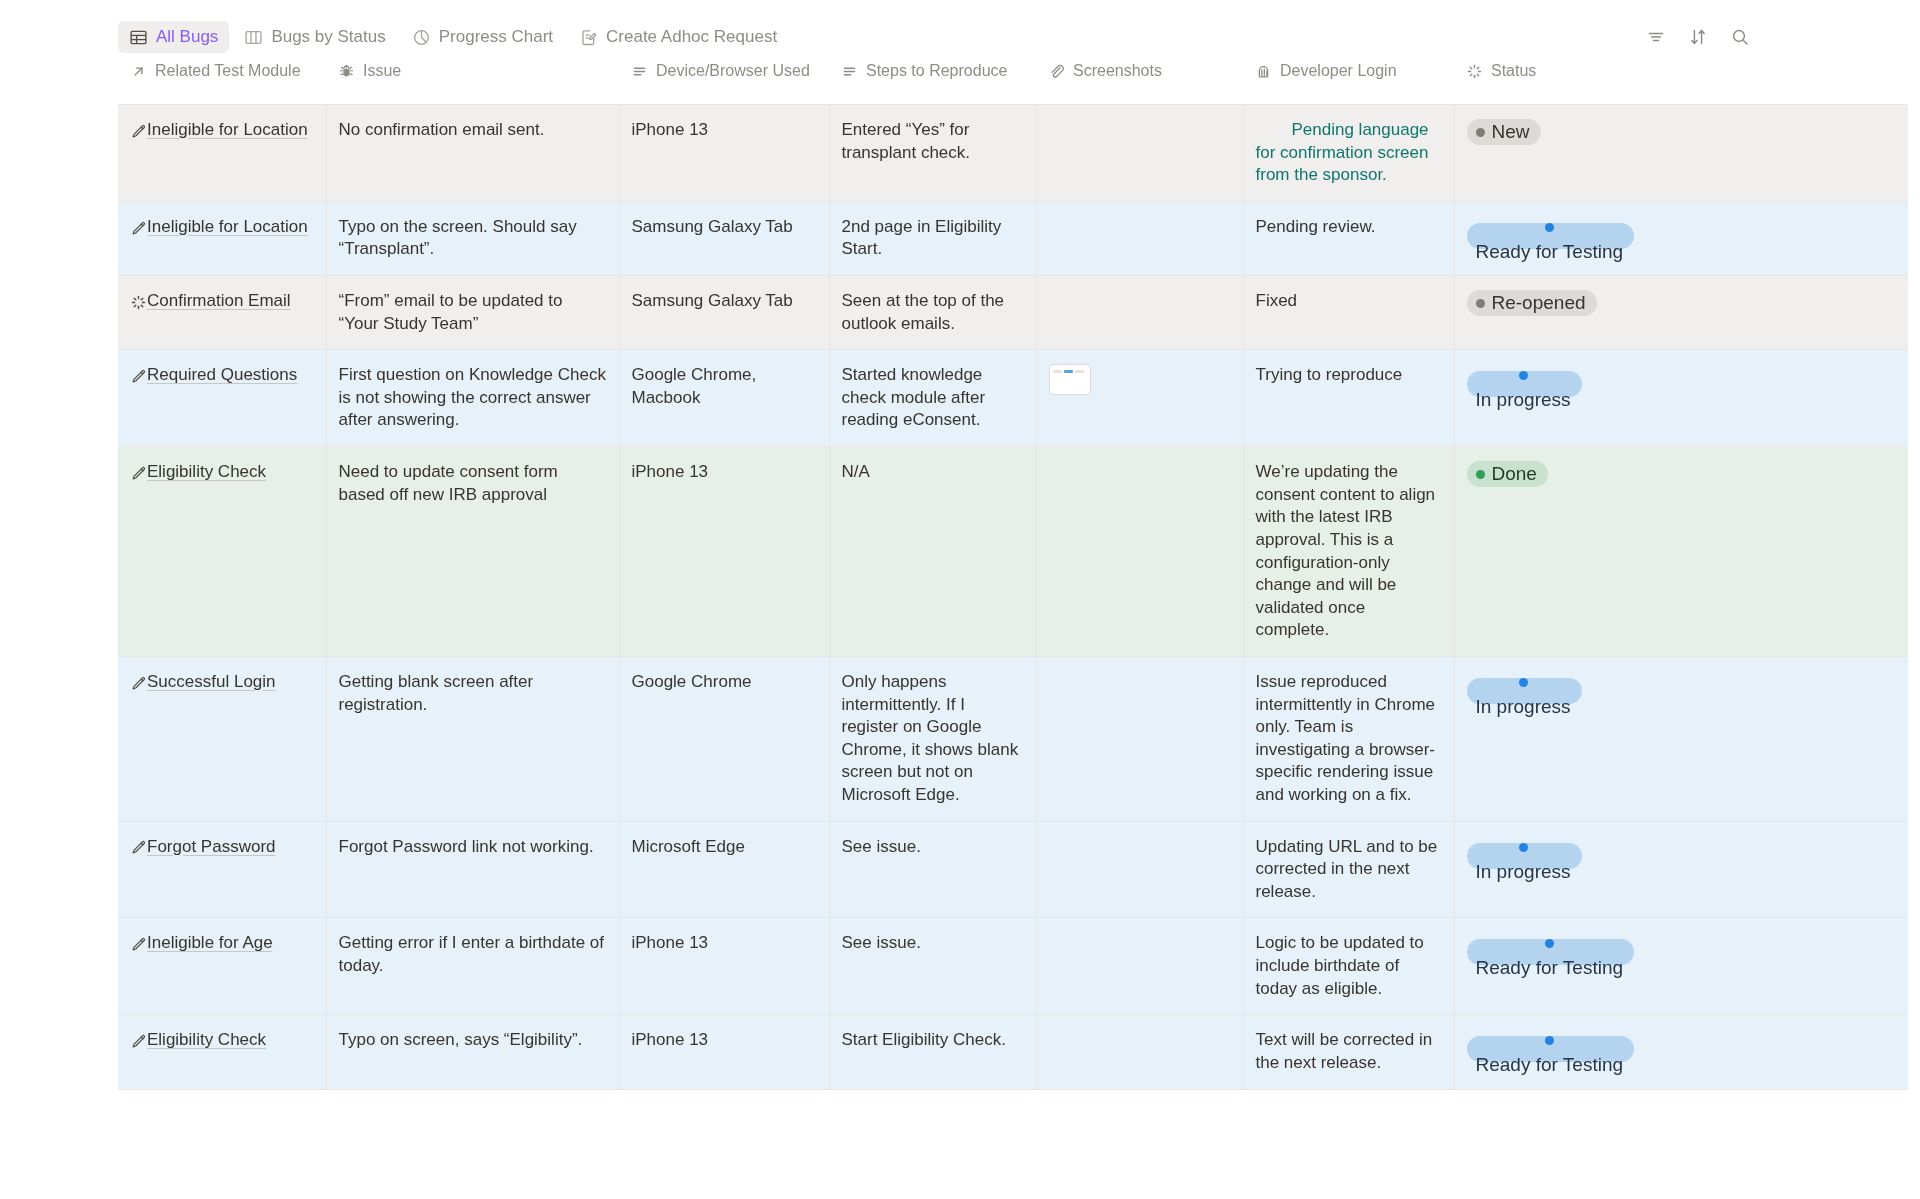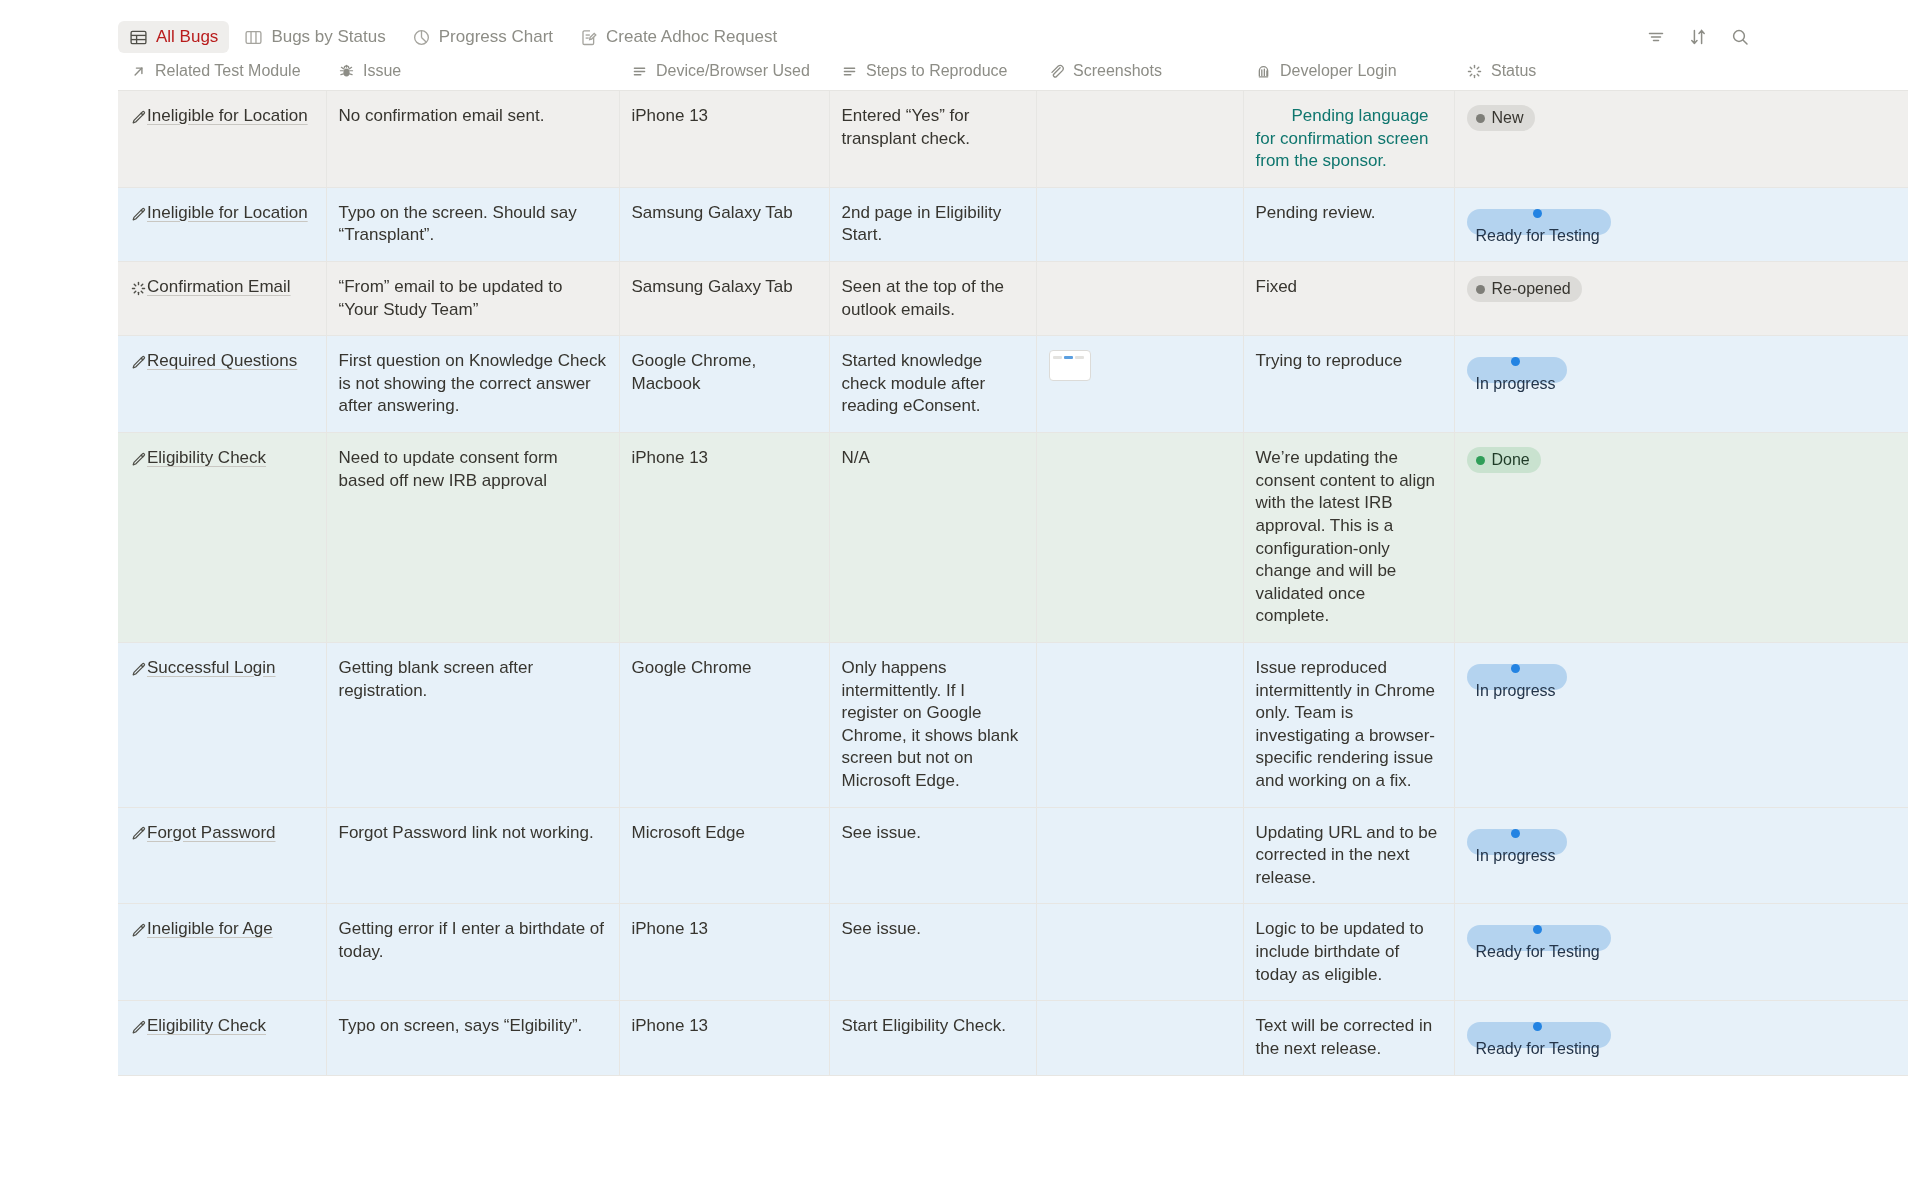--- a/index.html
+++ b/index.html
@@ -33,21 +33,21 @@
   .tab {
     display: flex; align-items: center; gap: 8px;
     height: 32px;
     padding: 0 11px;
     border-radius: 6px;
     font-size: 17px;
     color: #8d8d86;
     cursor: pointer;
     white-space: nowrap;
   }
-  .tab.active { background: #efeeec; color: #b91c1c; }
+  .tab.active { background: #efeeec; color: #8b5cf6; }
   .tab .tico { width: 19px; height: 19px; display: block; flex: none; }
   .tab .tico svg { display: block; width: 19px; height: 19px; }
 
   .toolbar-right {
     margin-left: auto;
     display: flex; align-items: center; gap: 22px;
     padding-right: 130px;
   }
   .tb-ico { width: 20px; height: 20px; cursor: pointer; }
   .tb-ico svg { display: block; width: 20px; height: 20px; }
@@ -58,21 +58,21 @@
     width: 1802px;
     overflow: hidden;
   }
   table { border-collapse: collapse; table-layout: fixed; width: 1790px; }
 
   thead th {
     text-align: left;
     font-weight: normal;
     font-size: 16px;
     color: #8d8d86;
-    padding: 6px 12px 10px 12px;
+    padding: 6px 12px 24px 12px;
     vertical-align: bottom;
     border-bottom: 1px solid #e6e5e2;
     background: #fff;
   }
   .hd { display: flex; align-items: center; gap: 8px; }
   .hd .hico { width: 17px; height: 17px; flex: none; }
   .hd .hico svg { display: block; width: 17px; height: 17px; }
 
   tbody td {
     font-size: 17px;
@@ -102,21 +102,21 @@
     cursor: pointer;
   }
 
   .note-red { color: #0f766e; margin-left: 36px; }
 
   .badge {
     display: inline-flex; align-items: center; gap: 7px;
     height: 26px;
     padding: 0 11px 0 9px;
     border-radius: 13px;
-    font-size: 16px;
+    font-size: 19px;
     white-space: nowrap;
   }
   .badge .dot { width: 9px; height: 9px; border-radius: 50%; flex: none; }
   .badge.grey  { background: #dcdbd8; color: #37352f; }
   .badge.grey .dot  { background: #7e7e78; }
   .badge.blue  { background: #b4d3ef; color: #24354a; flex-direction: column; }
   .badge.blue .dot  { background: #2383e2; }
   .badge.green { background: #c9e2cf; color: #1f3b27; }
   .badge.green .dot { background: #2f9e58; }
 

